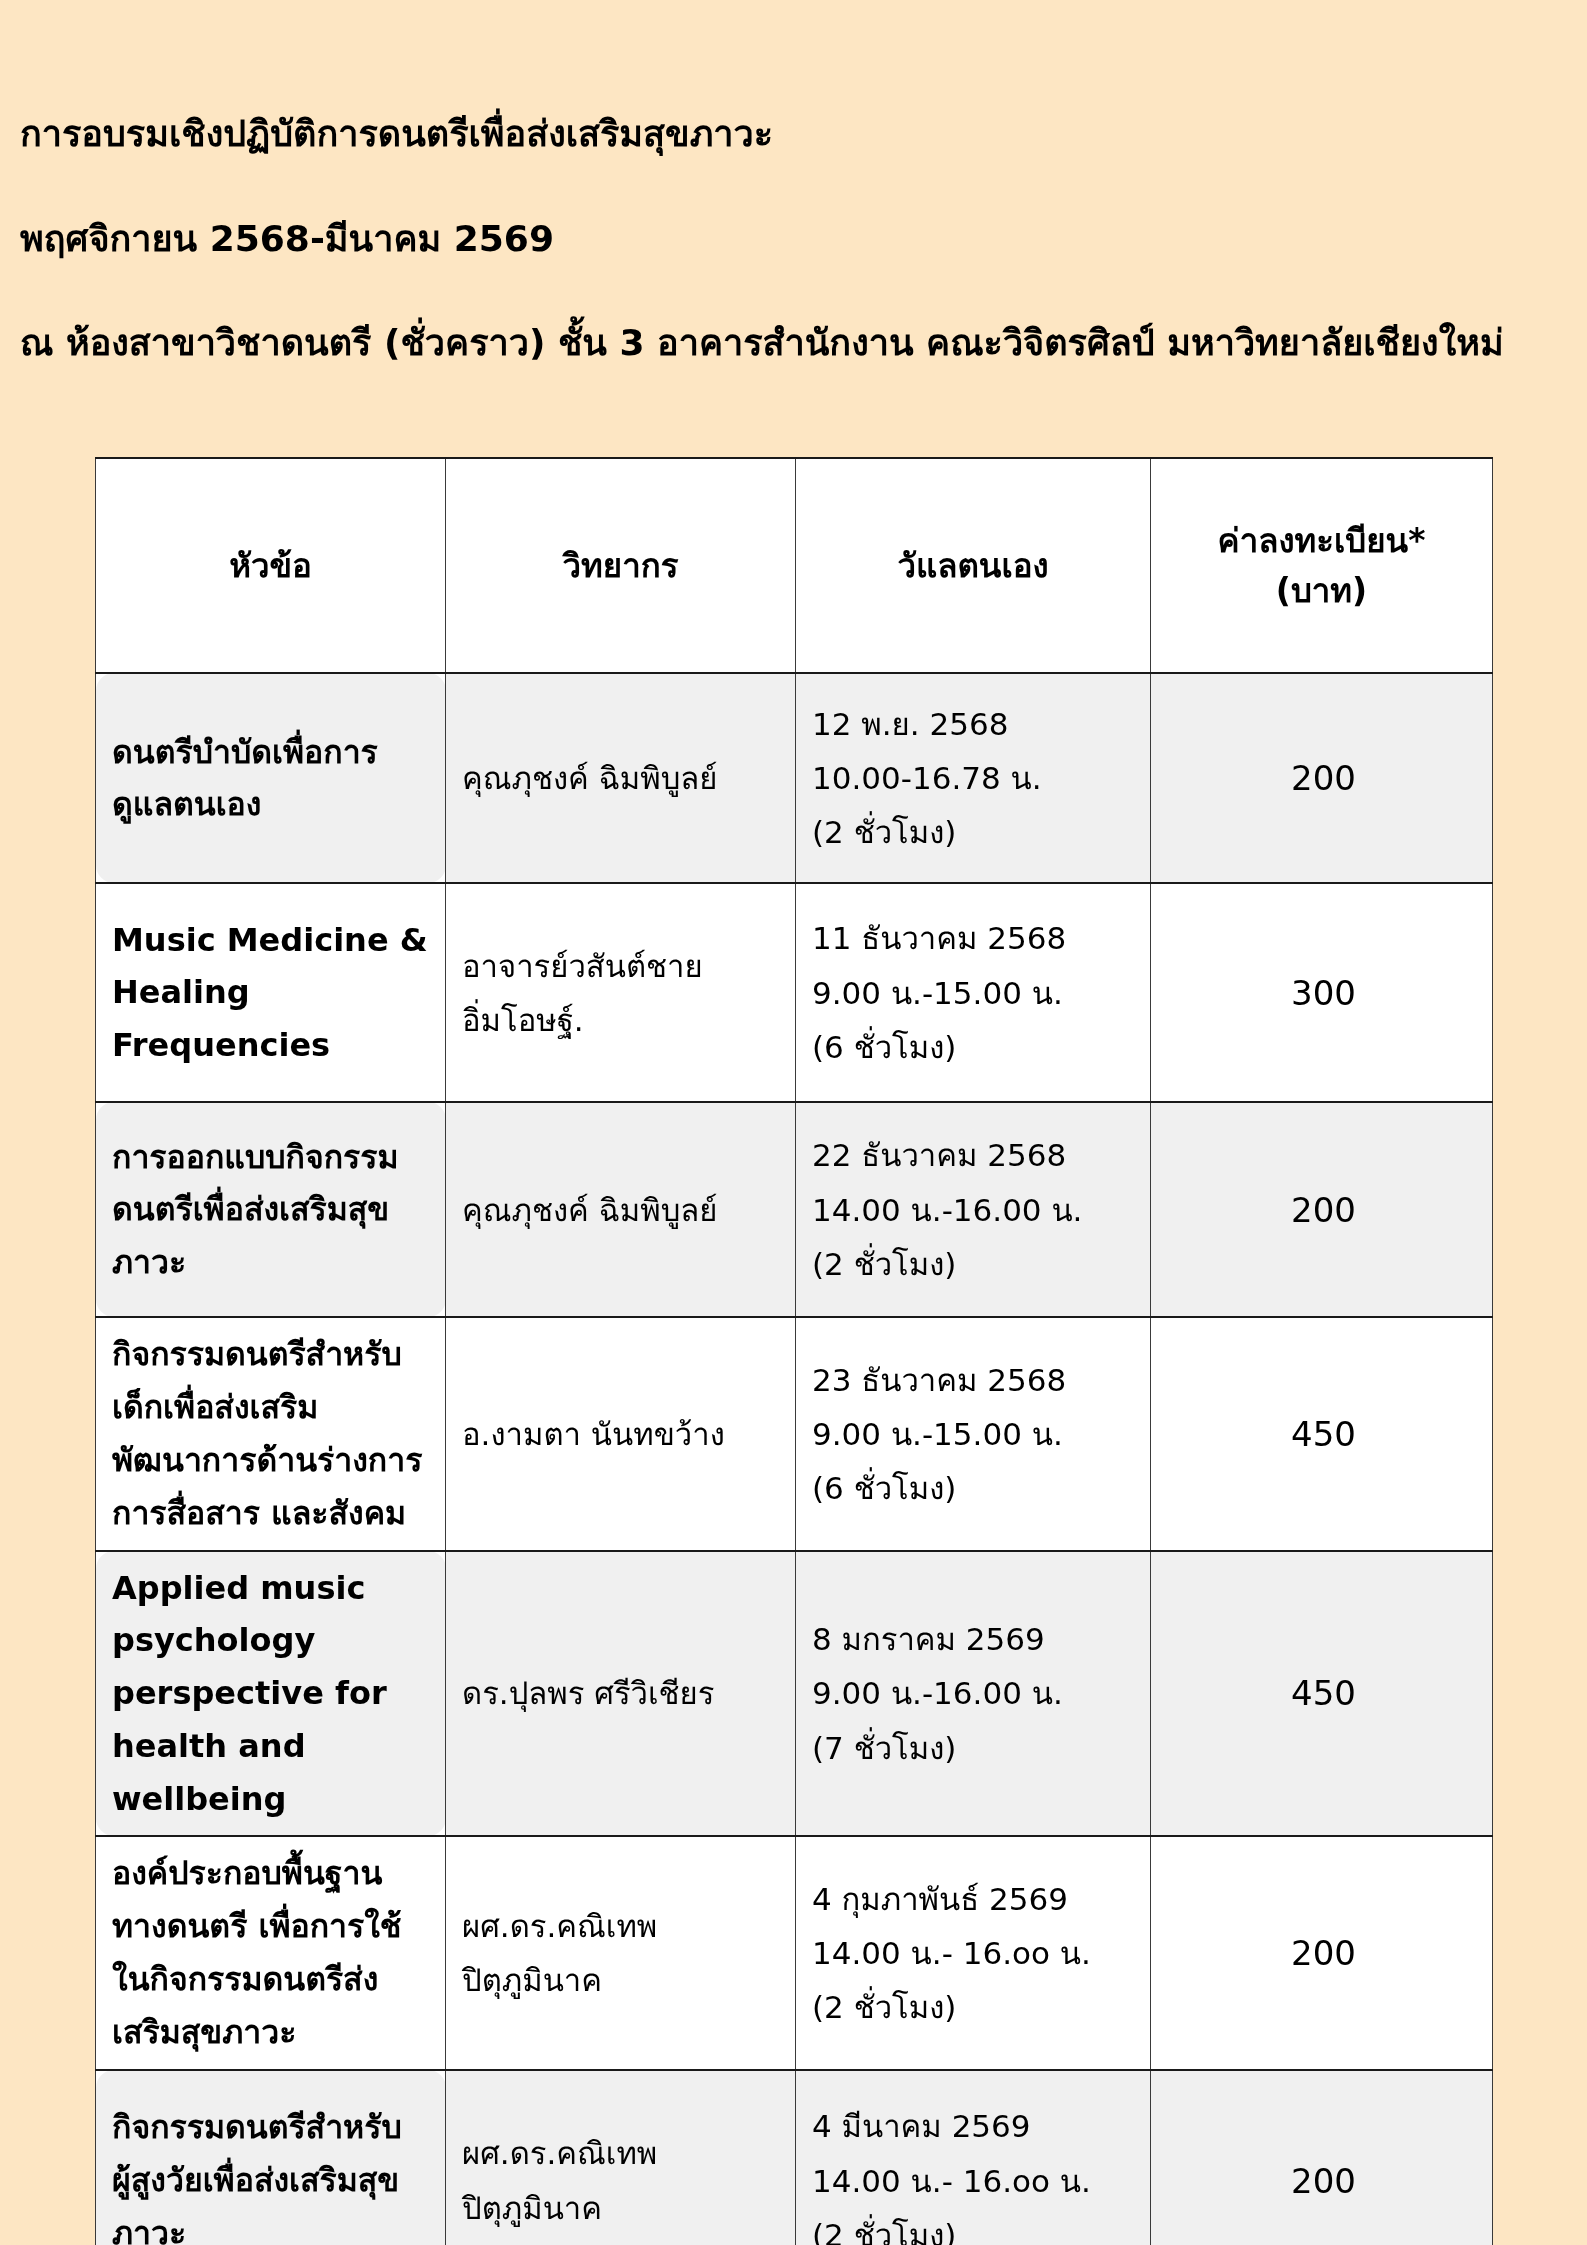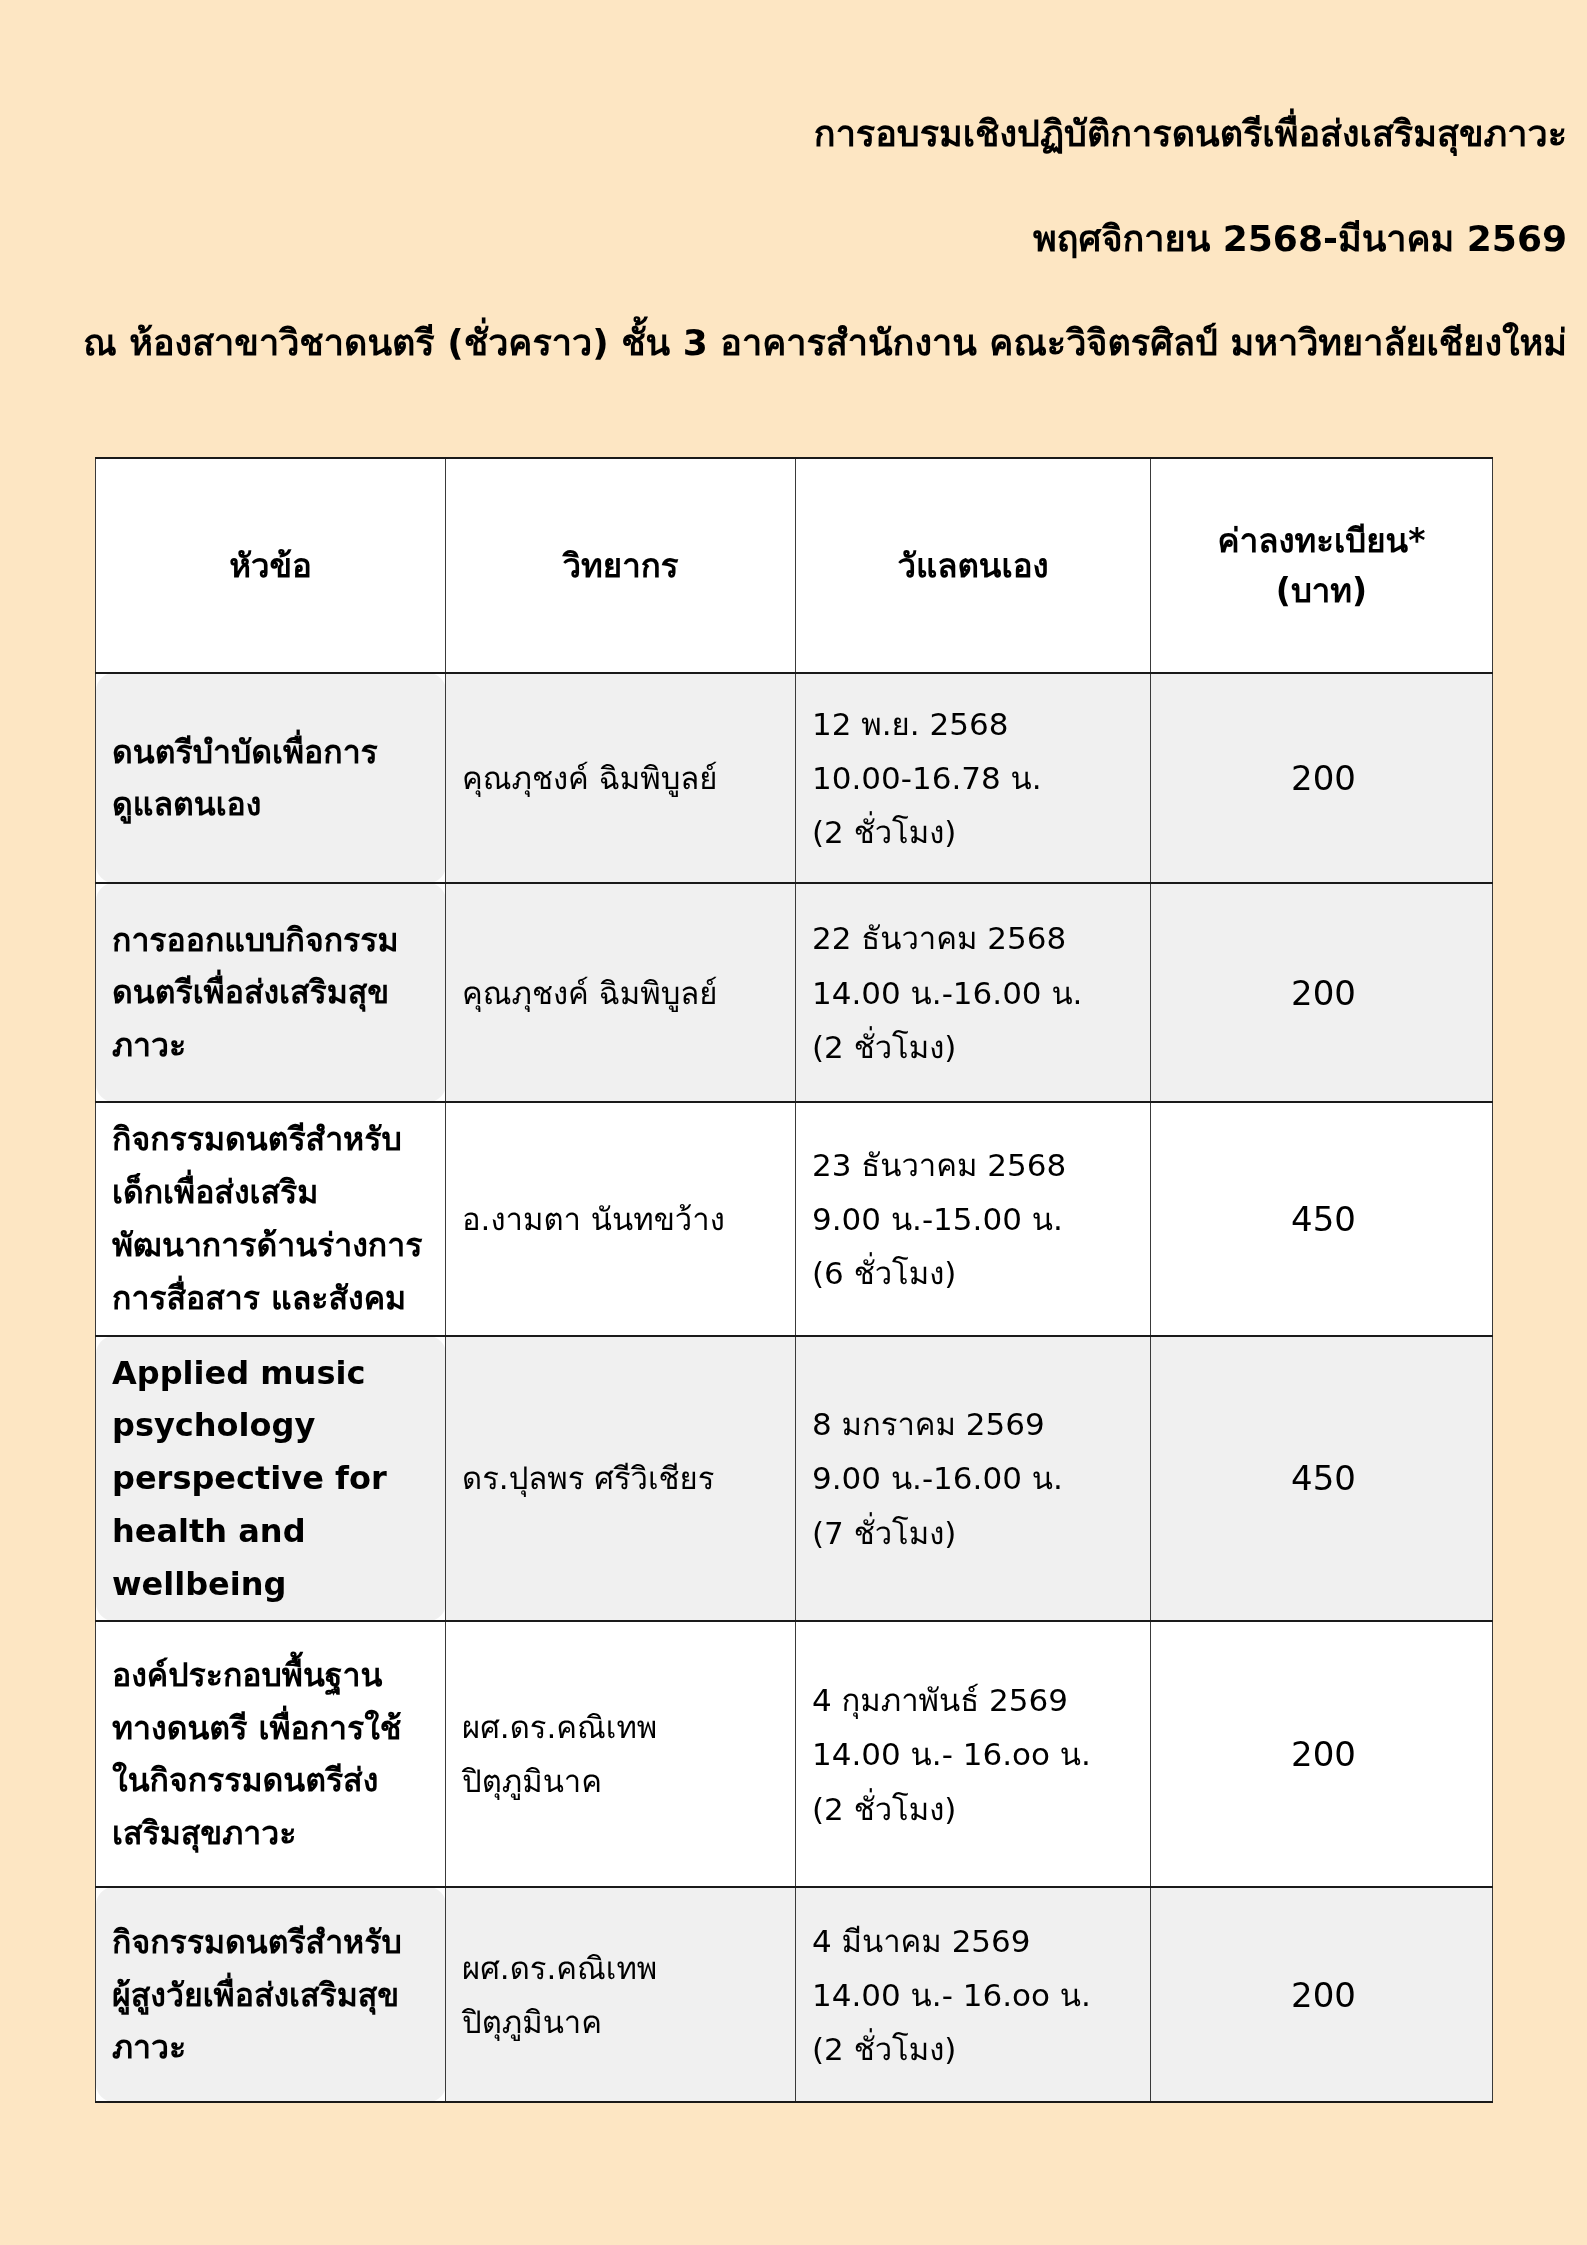--- a/index.html
+++ b/index.html
@@ -14,21 +14,21 @@
     color: #000;
     overflow: hidden;
   }
   .page {
     width: 1587px;
     height: 2245px;
     box-sizing: border-box;
     padding-top: 56px;
   }
   .doc-title {
-    text-align: right;
+    text-align: left;
     font-weight: bold;
     font-size: 36px;
     line-height: 1.45;
     white-space: pre-line;
     padding: 0 20px;
   }
   table.schedule {
     margin: 36px 0 0 95px;
     width: 1397px;
     border-collapse: collapse;
@@ -112,20 +112,31 @@
     <tbody>
       <tr class="shaded">
         <td class="topic">ดนตรีบำบัดเพื่อการ
 ดูแลตนเอง</td>
         <td class="speaker">คุณภุชงค์ ฉิมพิบูลย์</td>
         <td class="datetime">12 พ.ย. 2568
 10.00-16.78 น.
 (2 ชั่วโมง)</td>
         <td class="fee">200</td>
       </tr>
+      <tr>
+        <td class="topic">Music Medicine &amp;
+Healing
+Frequencies</td>
+        <td class="speaker">อาจารย์วสันต์ชาย
+อิ่มโอษฐ์.</td>
+        <td class="datetime">11 ธันวาคม 2568
+9.00 น.-15.00 น.
+(6 ชั่วโมง)</td>
+        <td class="fee">300</td>
+      </tr>
       <tr class="shaded">
         <td class="topic">การออกแบบกิจกรรม
 ดนตรีเพื่อส่งเสริมสุข
 ภาวะ</td>
         <td class="speaker">คุณภุชงค์ ฉิมพิบูลย์</td>
         <td class="datetime">22 ธันวาคม 2568
 14.00 น.-16.00 น.
 (2 ชั่วโมง)</td>
         <td class="fee">200</td>
       </tr>

